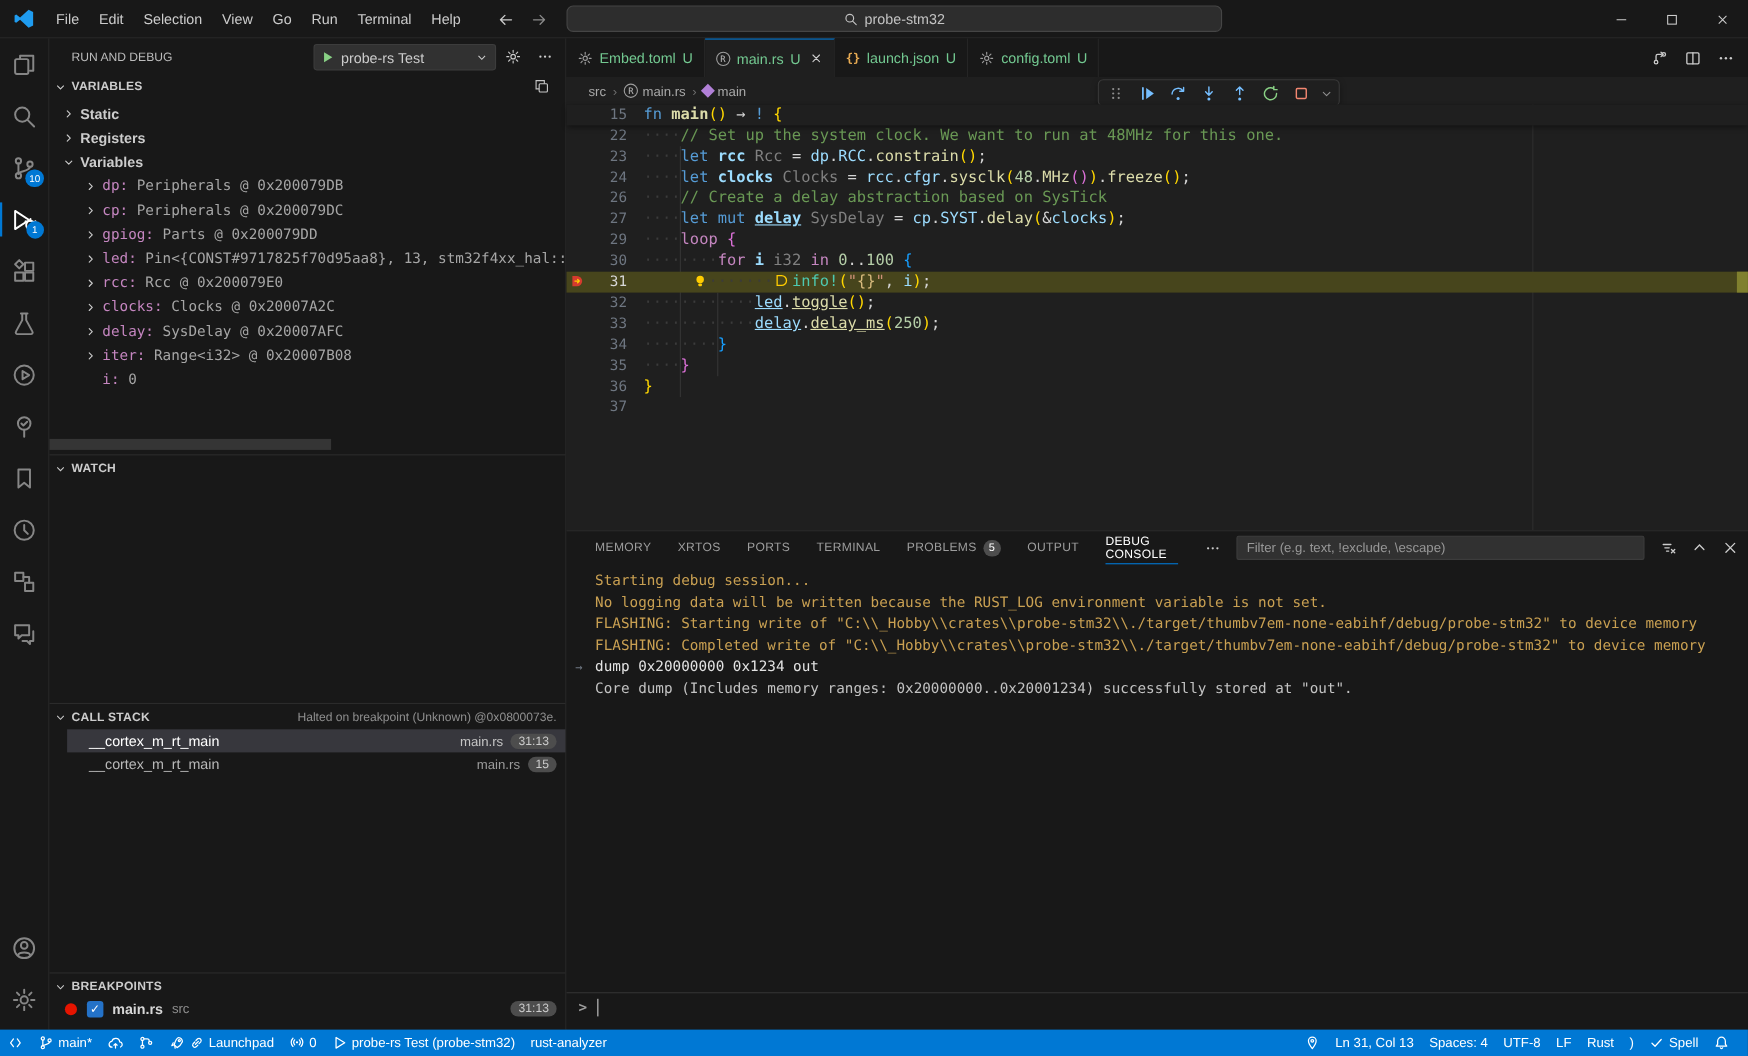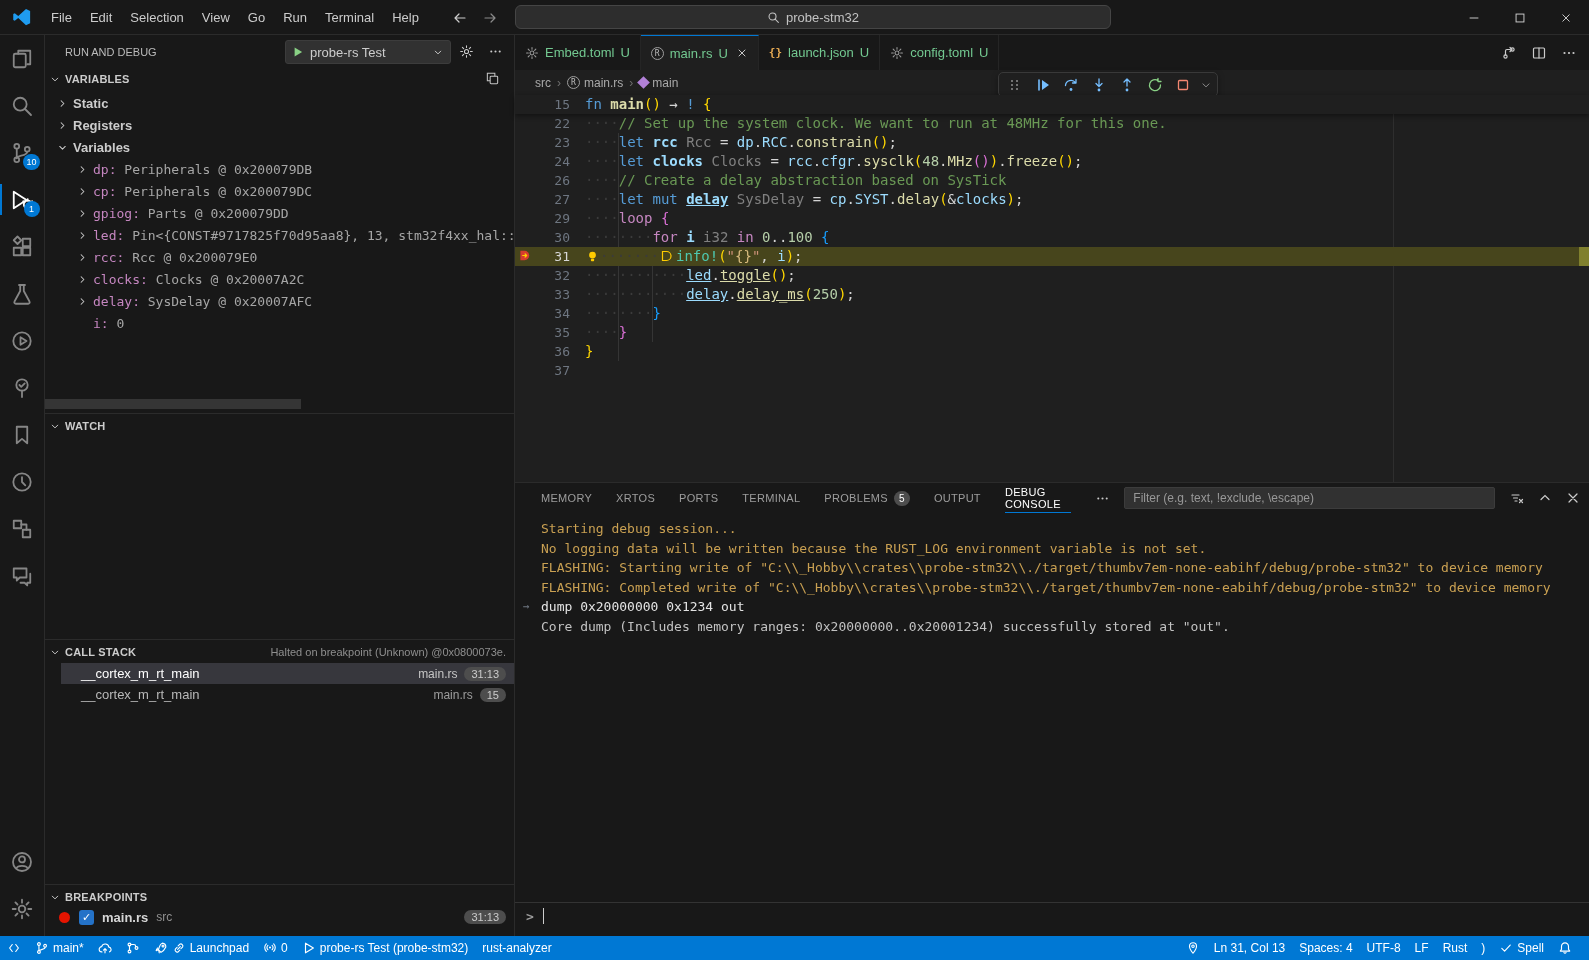--- a/index.html
+++ b/index.html
@@ -98,21 +98,21 @@
     background:#1f1f1f; border:1px solid #393939; border-radius:5px; padding:0 4px; box-shadow:0 2px 6px rgba(0,0,0,.35); }
   .dbg-btn { width:24px; height:22px; display:flex; align-items:center; justify-content:center; }
   .c-blue { color:#75beff; } .c-green { color:#89d185; } .c-red { color:#f48771; } .c-grip { color:#8f8f8f; }
 
   
   .editor { position:absolute; left:515px; top:95px; width:1074px; height:387px; background:#1f1f1f;
     font-family:"DejaVu Sans Mono", monospace; font-size:14px; }
   .editor .mapline { position:absolute; left:878px; top:0; bottom:0; width:1px; background:#2e2e2e; }
   .guide { position:absolute; width:1px; background:#353535; z-index:0; }
   .cl { position:relative; display:flex; height:19px; line-height:19px; white-space:pre; z-index:1; }
-  .cl.hl { background:#47451c; }
+  .cl.hl { background:#47451c;gap:44px; }
   .cl.hl::after { content:''; position:absolute; right:0; top:0; bottom:0; width:10px; background:#80802e; }
   .gut { position:relative; flex:0 0 70px; padding-right:15px; text-align:right; color:#6e7681; font-size:13px; }
   .cl.hl .gut { color:#d7d7d7; }
   .bp-gutter { position:absolute; left:3px; top:1px; }
   .sticky { position:absolute; left:0; top:0; right:0; height:19px; background:#1f1f1f; z-index:3;
     box-shadow:0 2px 5px rgba(0,0,0,.45); }
   .code-rows { position:absolute; left:0; top:19px; right:0; }
   .code-icon { display:inline-flex; vertical-align:-3px; }
   .tk-kw{color:#569cd6} .tk-ctrl{color:#c586c0} .tk-fn{color:#dcdcaa}
   .tk-fnb{color:#dcdcaa;font-weight:bold} .tk-fnu{color:#dcdcaa;text-decoration:underline}
@@ -457,20 +457,28 @@
           </span>
           <span class="var-text"><span class="var-name">clocks: </span><span class="var-val">Clocks @ 0x20007A2C</span></span>
         </div>
         <div class="tree-row tree-var">
           <span class="twisty">
             <svg width="11" height="11" viewBox="0 0 16 16" fill="none" stroke="currentColor" stroke-width="1.5" stroke-linecap="round" stroke-linejoin="round">
               <path d="M6 4l4 4-4 4"></path>
             </svg>
           </span>
           <span class="var-text"><span class="var-name">delay: </span><span class="var-val">SysDelay @ 0x20007AFC</span></span>
+        </div>
+        <div class="tree-row tree-var">
+          <span class="twisty">
+            <svg width="11" height="11" viewBox="0 0 16 16" fill="none" stroke="currentColor" stroke-width="1.5" stroke-linecap="round" stroke-linejoin="round">
+              <path d="M6 4l4 4-4 4"></path>
+            </svg>
+          </span>
+          <span class="var-text"><span class="var-name">iter: </span><span class="var-val">Range&lt;i32&gt; @ 0x20007B08</span></span>
         </div>
         <div class="tree-row tree-var leaf">
           <span class="var-text"><span class="var-name">i: </span><span class="var-val">0</span></span>
         </div>
       </div>
     <div class="hscroll"></div>
 
     <div class="sect-head watch-head">
       <span class="twisty">
           <svg width="12" height="12" viewBox="0 0 16 16" fill="none" stroke="currentColor" stroke-width="1.3">

